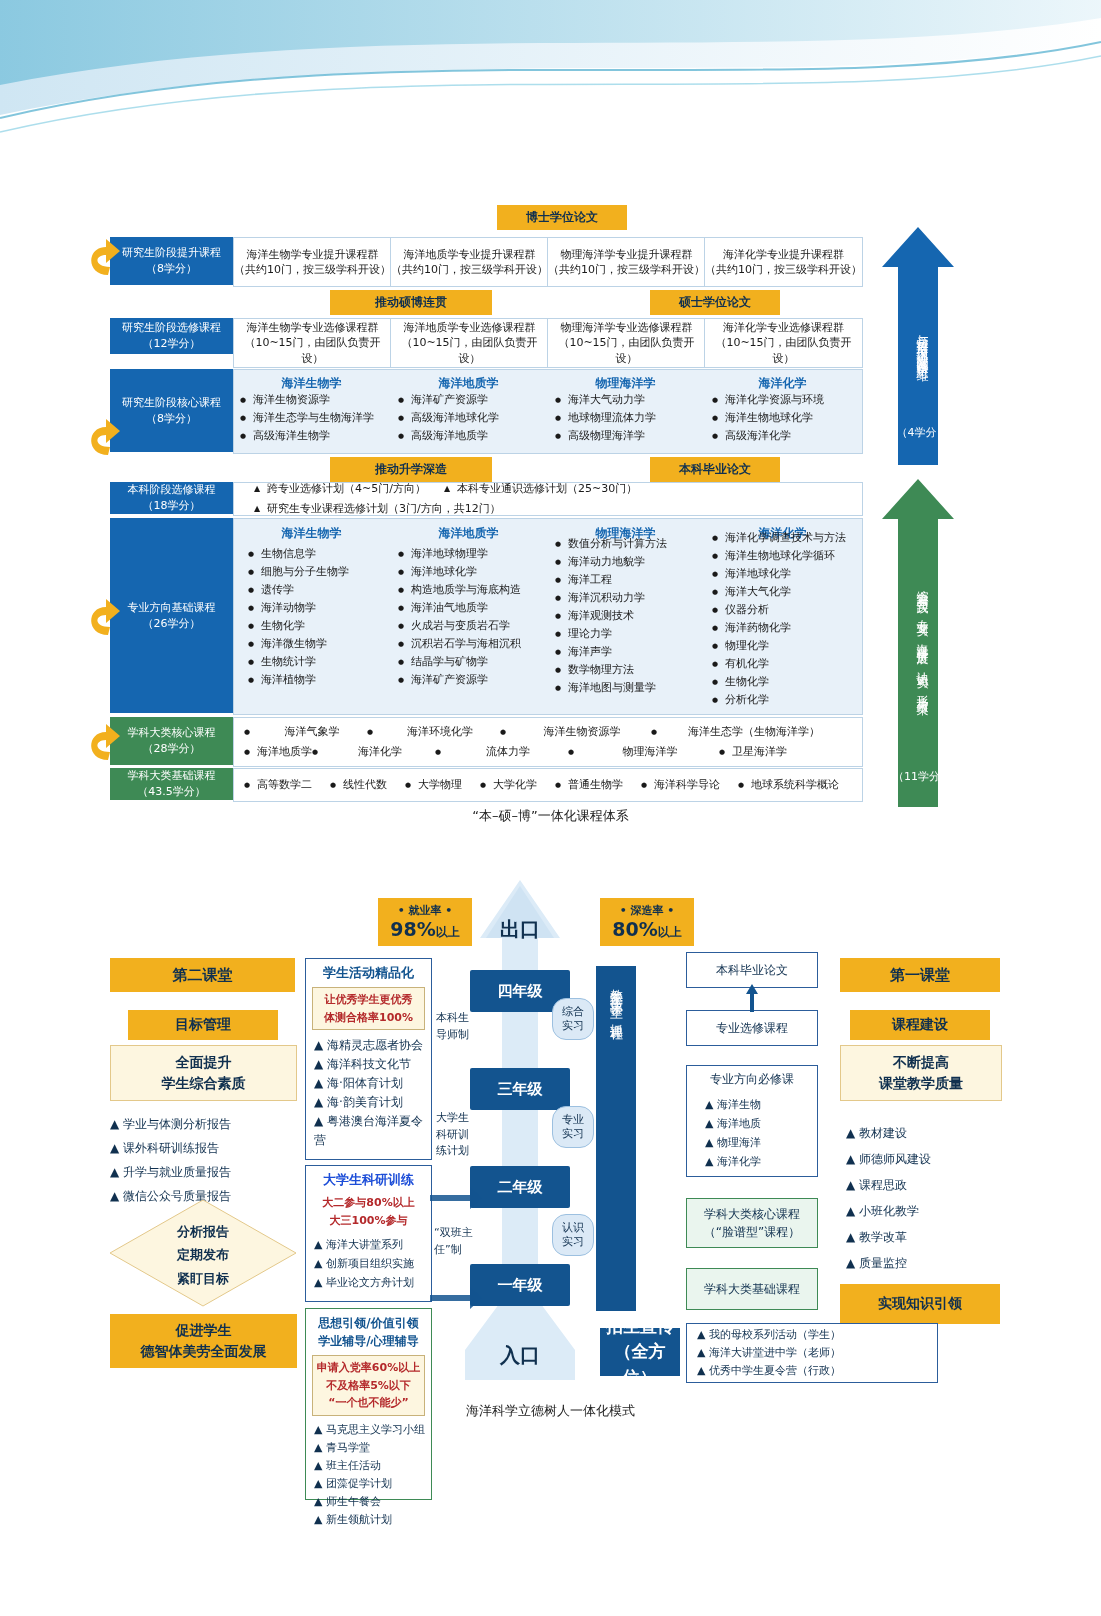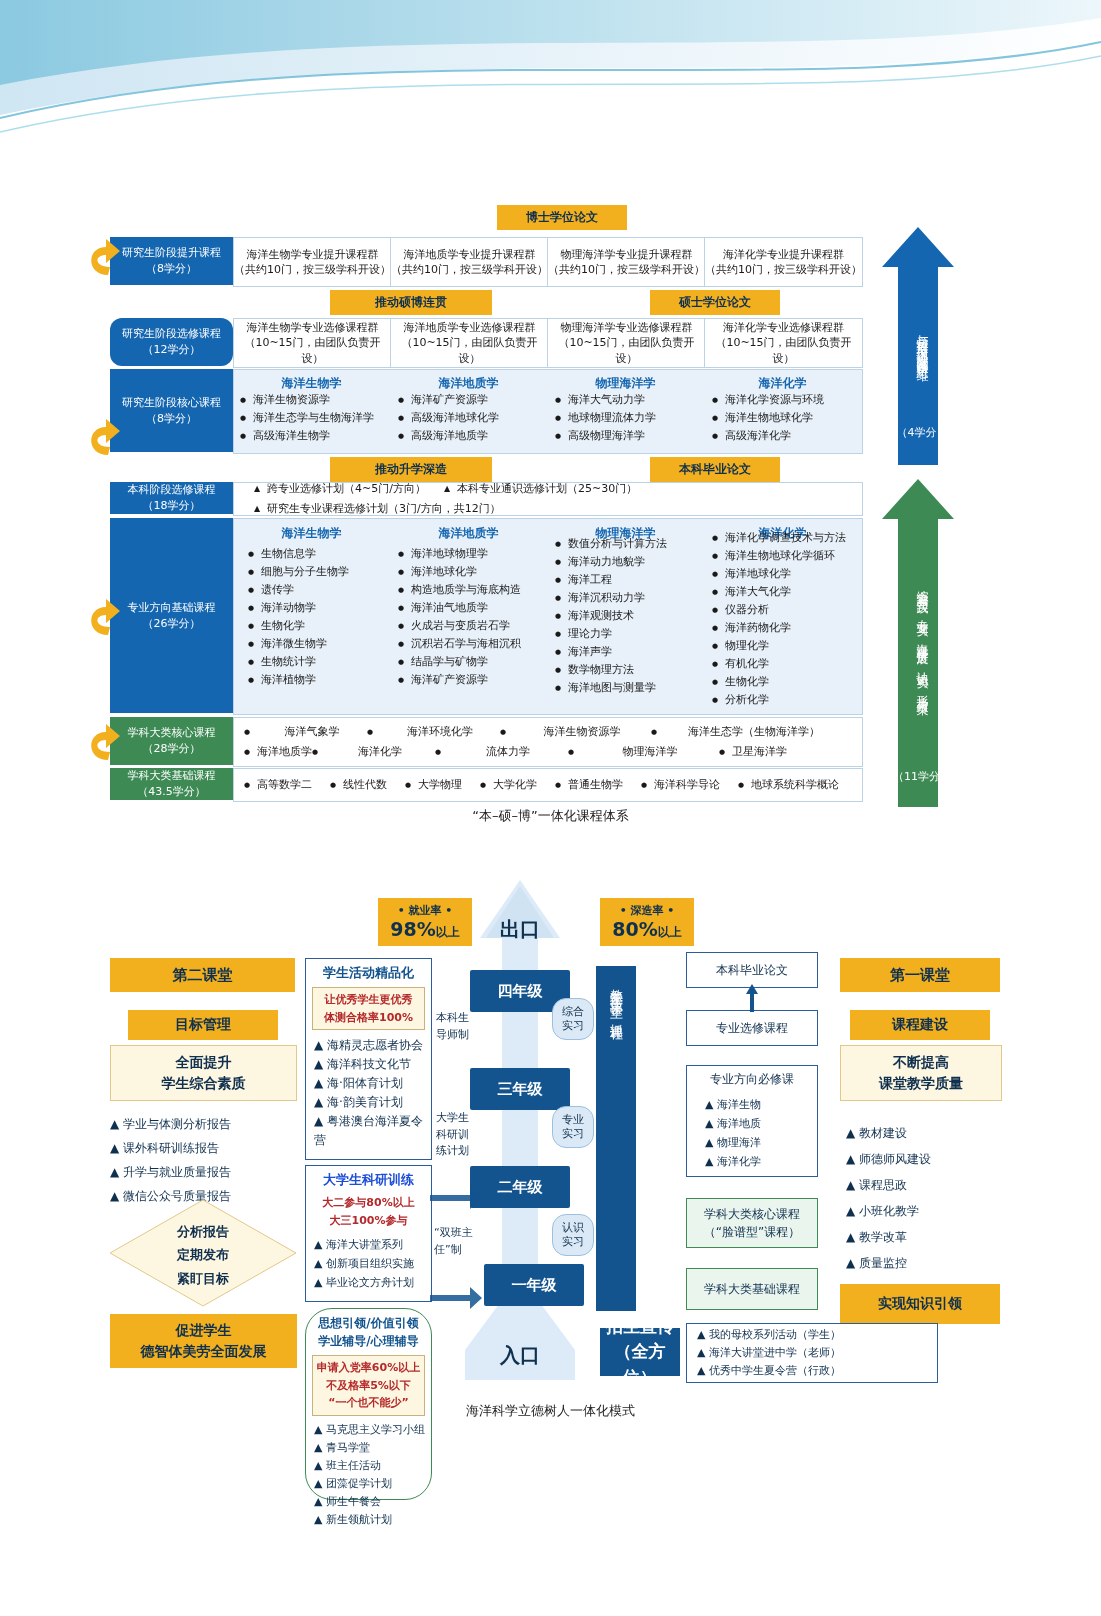--- a/index.html
+++ b/index.html
@@ -76,21 +76,21 @@
   <div class="cell" style="position:absolute;left:390px;top:52px;width:157px;height:48px;white-space:pre-line;">海洋地质学专业提升课程群
 （共约10门，按三级学科开设）</div>
   <div class="cell" style="position:absolute;left:547px;top:52px;width:157px;height:48px;white-space:pre-line;">物理海洋学专业提升课程群
 （共约10门，按三级学科开设）</div>
   <div class="cell" style="position:absolute;left:704px;top:52px;width:157px;height:48px;white-space:pre-line;">海洋化学专业提升课程群
 （共约10门，按三级学科开设）</div>
 
   <div class="goldbar" style="position:absolute;left:330px;top:105px;width:130px;">推动硕博连贯</div>
   <div class="thesis" style="position:absolute;left:650px;top:105px;width:130px;">硕士学位论文</div>
 
-  <div class="lbl" style="position:absolute;left:110px;top:133px;width:123px;height:48px;white-space:pre-line;border-radius:12px;">研究生阶段选修课程
+  <div class="lbl" style="position:absolute;left:110px;top:133px;width:123px;height:36px;white-space:pre-line;">研究生阶段选修课程
 （12学分）</div>
   <div class="cell" style="position:absolute;left:233px;top:133px;width:157px;height:48px;white-space:pre-line;">海洋生物学专业选修课程群
 （10~15门，由团队负责开设）</div>
   <div class="cell" style="position:absolute;left:390px;top:133px;width:157px;height:48px;white-space:pre-line;">海洋地质学专业选修课程群
 （10~15门，由团队负责开设）</div>
   <div class="cell" style="position:absolute;left:547px;top:133px;width:157px;height:48px;white-space:pre-line;">物理海洋学专业选修课程群
 （10~15门，由团队负责开设）</div>
   <div class="cell" style="position:absolute;left:704px;top:133px;width:157px;height:48px;white-space:pre-line;">海洋化学专业选修课程群
 （10~15门，由团队负责开设）</div>
 
@@ -258,21 +258,21 @@
     <div><span style="font-size:19px;">98%</span><span style="font-size:12px;">以上</span></div>
   </div>
   <div class="boxY" style="position:absolute;left:600px;top:18px;width:94px;height:48px;flex-direction:column;">
     <div style="font-size:11px;">• 深造率 •</div>
     <div><span style="font-size:19px;">80%</span><span style="font-size:12px;">以上</span></div>
   </div>
 
   <div class="grade" style="position:absolute;left:470px;top:90px;width:100px;height:42px;">四年级</div>
   <div class="grade" style="position:absolute;left:470px;top:188px;width:100px;height:42px;">三年级</div>
   <div class="grade" style="position:absolute;left:470px;top:286px;width:100px;height:42px;">二年级</div>
-  <div class="grade" style="position:absolute;left:484px;top:384px;width:100px;height:42px;">一年级</div>
+  <div class="grade" style="position:absolute;left:470px;top:384px;width:100px;height:42px;">一年级</div>
 
   <div style="position:absolute;left:596px;top:86px;width:40px;height:345px;background:#13548f;color:#fff;display:flex;align-items:center;justify-content:center;">
     <div class="vtxt" style="font-size:13px;height:320px;">教学工作（第一课堂）：抓课程</div>
   </div>
 
   <div class="boxY" style="position:absolute;left:110px;top:78px;width:185px;height:34px;">第二课堂</div>
   <div class="boxY" style="position:absolute;left:128px;top:130px;width:150px;height:30px;font-size:14px;">目标管理</div>
   <div class="boxCream" style="position:absolute;left:110px;top:165px;width:185px;height:54px;white-space:pre-line;">全面提升
 学生综合素质</div>
   <div style="position:absolute;left:110px;top:232px;width:185px;font-size:12px;line-height:24px;color:#10304f;">
@@ -307,21 +307,21 @@
     <div style="color:#1d4ed8;font-weight:bold;text-align:center;font-size:13px;padding:5px 0;">大学生科研训练</div>
     <div style="margin:0 6px;color:#b4292b;font-weight:bold;text-align:center;font-size:11px;line-height:1.6;white-space:pre-line;">大二参与80%以上
 大三100%参与</div>
     <div style="padding:6px 0 0 8px;font-size:11px;line-height:19px;color:#10304f;">
       <div><span>▲</span> <span>海洋大讲堂系列</span></div>
       <div><span>▲</span> <span>创新项目组织实施</span></div>
       <div><span>▲</span> <span>毕业论文方舟计划</span></div>
     </div>
   </div>
 
-  <div class="boxGreen" style="position:absolute;left:305px;top:428px;width:125px;height:190px;border-radius:27px;">
+  <div class="boxGreen" style="position:absolute;left:305px;top:428px;width:125px;height:190px;">
     <div style="color:#13548f;font-weight:bold;text-align:center;font-size:12px;padding:5px 0;line-height:1.5;white-space:pre-line;">思想引领/价值引领
 学业辅导/心理辅导</div>
     <div style="margin:0 6px;border:1px solid #c8b27a;background:#fdf6e0;color:#b4292b;font-weight:bold;text-align:center;font-size:11px;line-height:1.6;padding:3px 0;white-space:pre-line;">申请入党率60%以上
 不及格率5%以下
 “一个也不能少”</div>
     <div style="padding:5px 0 0 8px;font-size:11px;line-height:18px;color:#10304f;">
       <div><span>▲</span> <span>马克思主义学习小组</span></div>
       <div><span>▲</span> <span>青马学堂</span></div>
       <div><span>▲</span> <span>班主任活动</span></div>
       <div><span>▲</span> <span>团藻促学计划</span></div>

